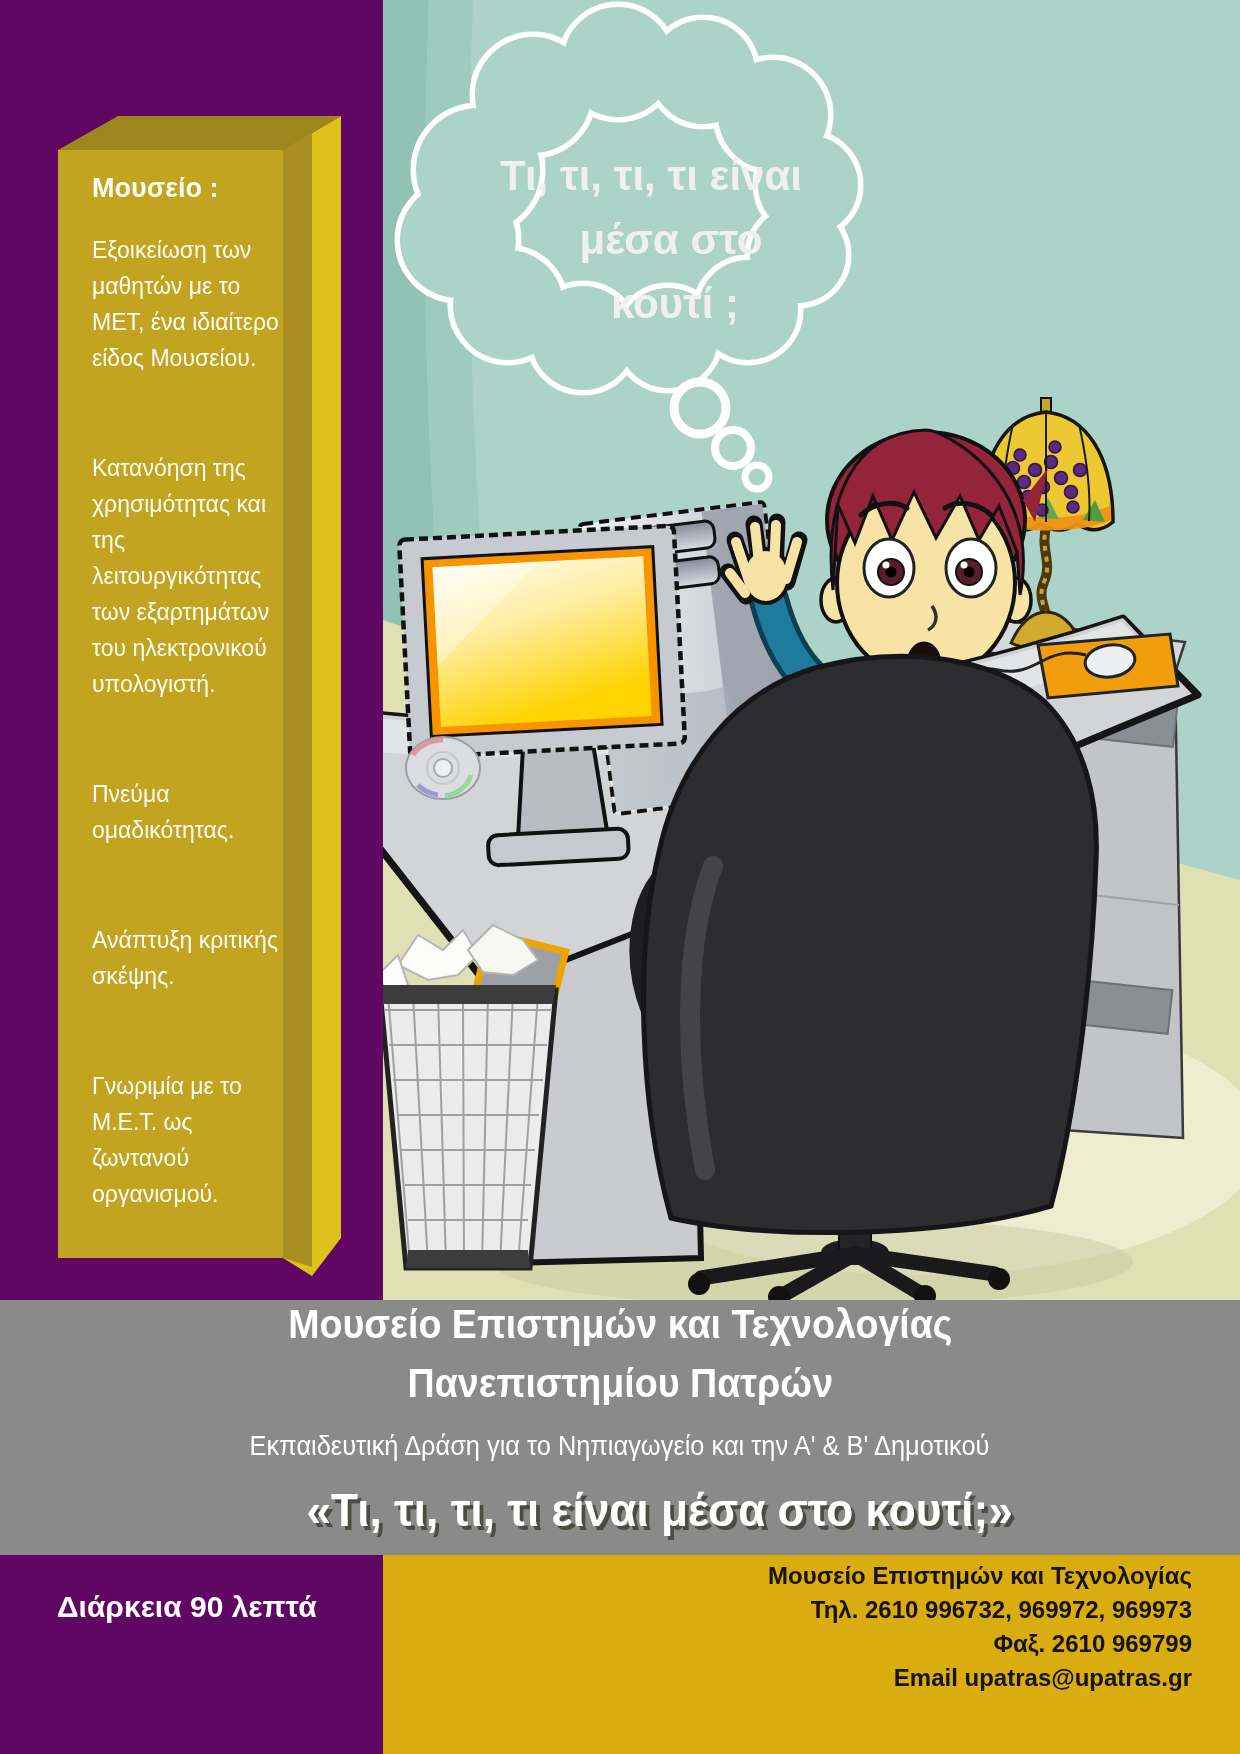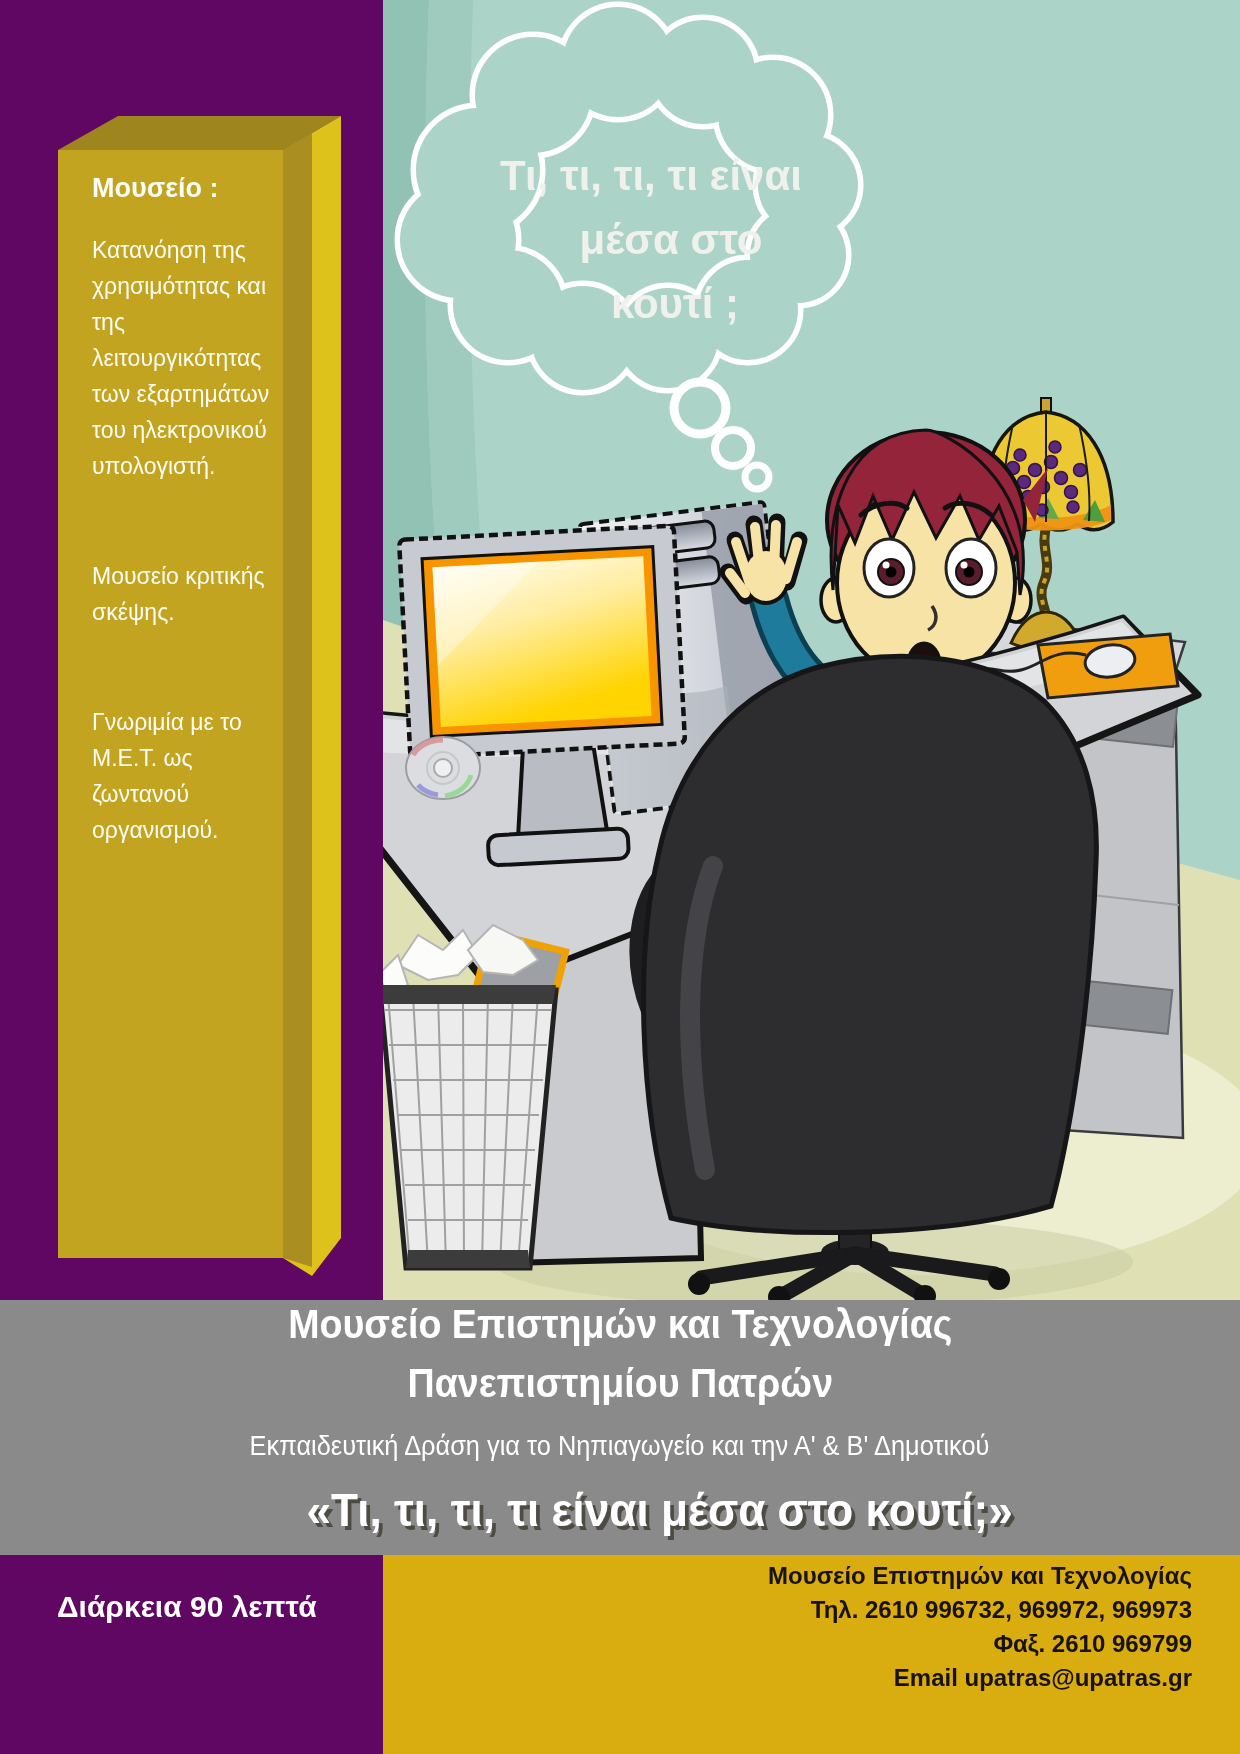--- a/index.html
+++ b/index.html
@@ -38,22 +38,24 @@
   <div class="sidebar"></div>
 
   <svg class="box-svg" viewBox="0 0 383 1300">
     <polygon points="58,150 283,150 341,116 118,116" fill="#9e851d"></polygon>
     <polygon points="283,150 341,116 341,1238 312,1276 283,1258" fill="#dcc21a"></polygon>
     <polygon points="283,150 312,133 312,1267 283,1258" fill="#aa8e22"></polygon>
     <rect x="58" y="150" width="225" height="1108" fill="#c3a420"></rect>
   </svg>
   <div class="goals-text">
     <div class="gt">Μουσείο :</div>
+    <p>Εξοικείωση των μαθητών με το ΜΕΤ, ένα ιδιαίτερο είδος Μουσείου.</p>
     <p>Κατανόηση  της χρησιμότητας και της λειτουργικότητας των εξαρτημάτων του ηλεκτρονικού υπολογιστή.</p>
-    <p>Μουσείο κριτικής σκέψης.</p>
+    <p>Πνεύμα ομαδικότητας.</p>
+    <p>Ανάπτυξη κριτικής σκέψης.</p>
     <p>Γνωριμία με το Μ.Ε.Τ. ως ζωντανού οργανισμού.</p>
   </div>
 
   <div class="illustration">
   <svg width="857" height="1300" viewBox="0 0 857 1300">
     <defs>
       <linearGradient id="scr" x1="0" y1="0" x2="0.35" y2="1">
         <stop offset="0" stop-color="#fffdf0"></stop>
             <stop offset="0.45" stop-color="#ffeda0"></stop>
             <stop offset="1" stop-color="#ffd400"></stop>

